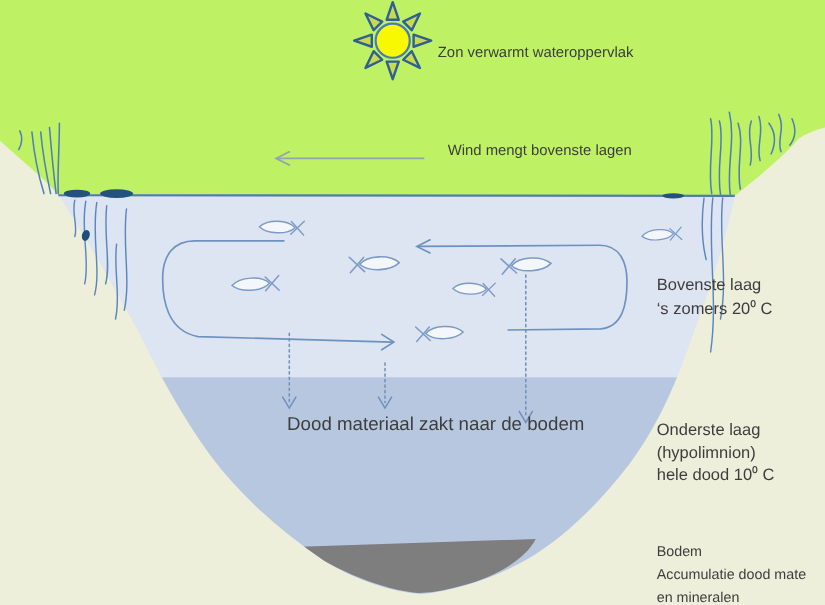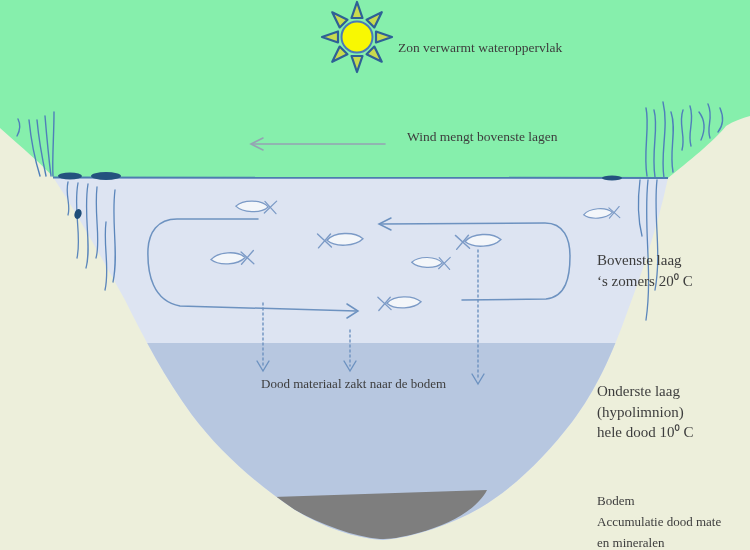--- a/index.html
+++ b/index.html
@@ -1,26 +1,26 @@
 <!DOCTYPE html>
 <html><head>
 <meta charset="utf-8">
 <style>
   html,body{margin:0;padding:0;background:#ffffff;}
   #stage{
     position:relative;width:750px;height:550px;overflow:hidden;
-    background:#86efac;
-    font-family:Liberation Serif, serif;
+    background:#bef264;
+    font-family:Liberation Sans, sans-serif;
     color:#3d3d3d;
   }
   #drawing{position:absolute;left:0;top:0;}
   .lbl{position:absolute;white-space:nowrap;color:#3d3d3d;}
   .lbl-sun{left:398px;top:40px;font-size:13.5px;}
   .lbl-wind{left:407px;top:129px;font-size:13.5px;}
-  .lbl-sink{left:261px;top:376px;font-size:13px;}
+  .lbl-sink{left:261px;top:376px;font-size:17px;}
   .lbl-block{position:absolute;font-size:15px;line-height:20.5px;}
   .lbl-epi{left:597px;top:250px;}
   .lbl-hypo{left:597px;top:381px;}
   .lbl-bodem{left:597px;top:490px;line-height:21px;font-size:13px;}
   .lbl-block div{white-space:nowrap;}
 </style>
 </head>
 <body>
 
 <div id="stage">

